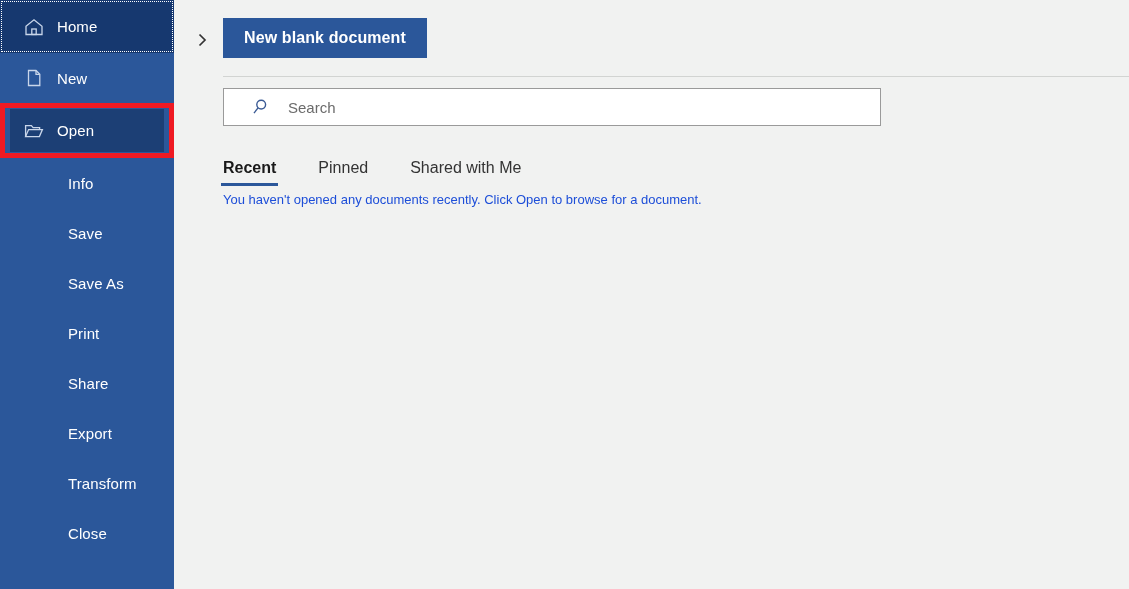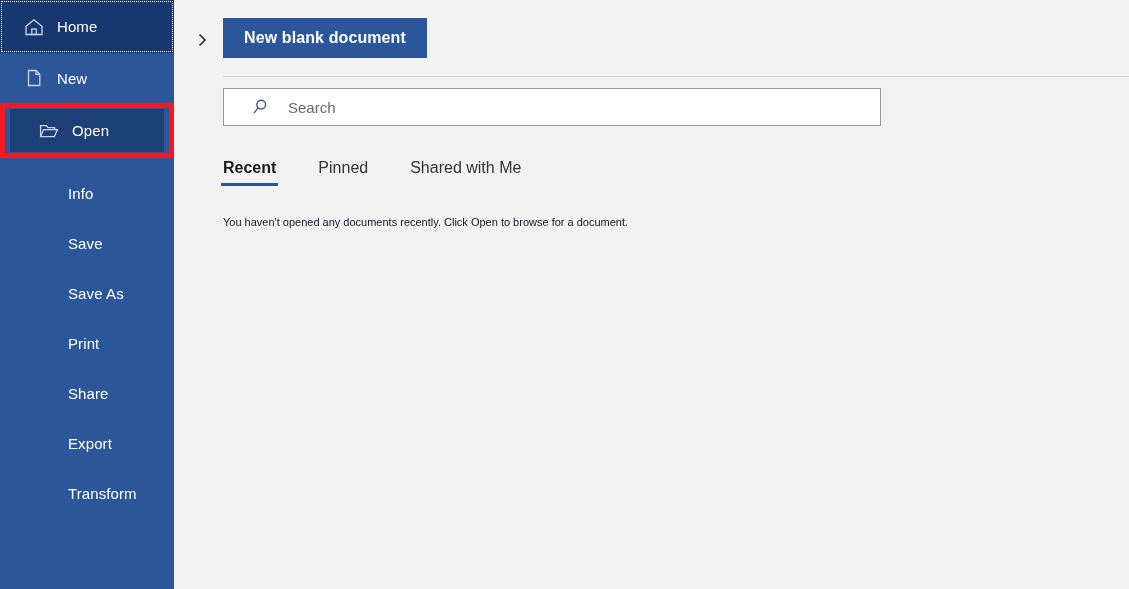--- a/index.html
+++ b/index.html
@@ -42,23 +42,23 @@
     padding-left: 23px;
   }
   .nav-item.home {
     background: #16386f;
     height: 53px;
     outline: 1px dotted #ffffff;
     outline-offset: -2px;
   }
   .nav-item.open-item {
     background: #1c3f75;
-    margin: 6px 10px 16px 10px;
+    margin: 6px 10px 6px 10px;
     height: 43px;
-    padding-left: 28px;
+    padding-left: 13px;
   }
   .nav-icon {
     width: 22px;
     height: 22px;
     margin-right: 12px;
     flex: 0 0 22px;
     display: flex;
     align-items: center;
     justify-content: center;
   }
@@ -186,23 +186,23 @@
     position: absolute;
     left: 0;
     right: 0;
     bottom: 3px;
     height: 3px;
     background: #2b579a;
   }
   .empty-msg {
     position: absolute;
     left: 49px;
-    top: 216px;
-    font-size: 11px;
-    color: #0f172a;
+    top: 192px;
+    font-size: 13px;
+    color: #1d4ed8;
     white-space: nowrap;
   }
 </style>
 </head>
 <body>
 
 <div class="app">
 
   <nav class="sidebar">
 
@@ -250,20 +250,23 @@
     </div>
     <div class="nav-item text-only">
       <span class="nav-label">Share</span>
     </div>
     <div class="nav-item text-only">
       <span class="nav-label">Export</span>
     </div>
     <div class="nav-item text-only">
       <span class="nav-label">Transform</span>
     </div>
+    <div class="nav-item text-only">
+      <span class="nav-label">Close</span>
+    </div>
 
     <div class="highlight-box"></div>
   </nav>
 
   <section class="main">
 
     <div class="back-chevron">
       <svg width="16" height="16" viewBox="0 0 16 16" fill="none" stroke="#333333" stroke-width="1.7">
         <path d="M5.5 2.5 L11 8 L5.5 13.5"></path>
       </svg>

